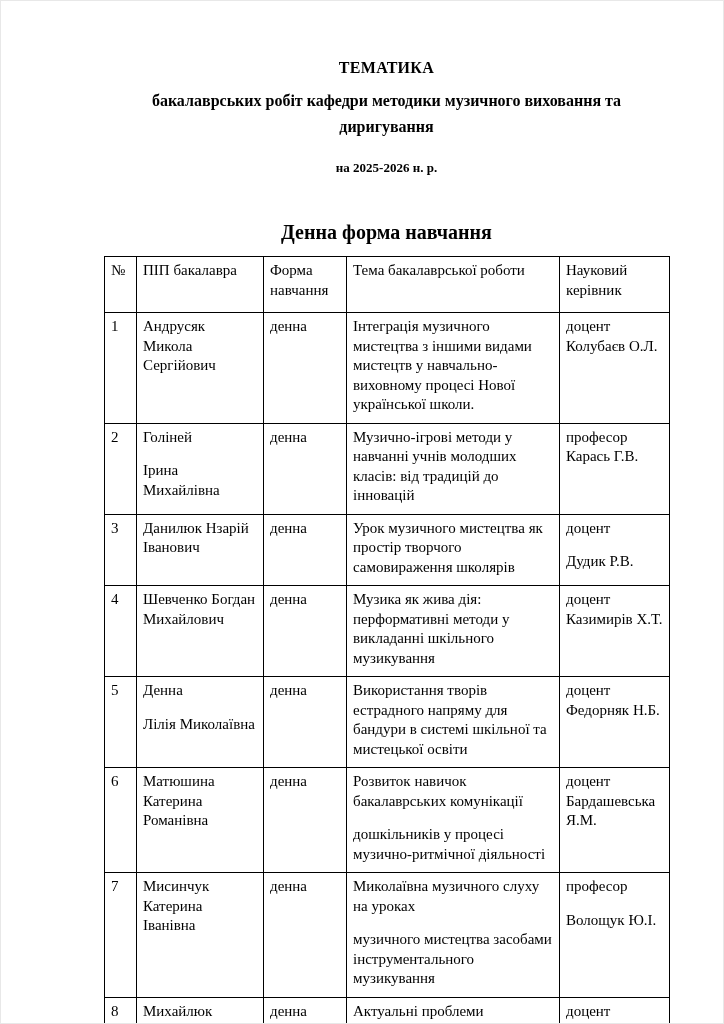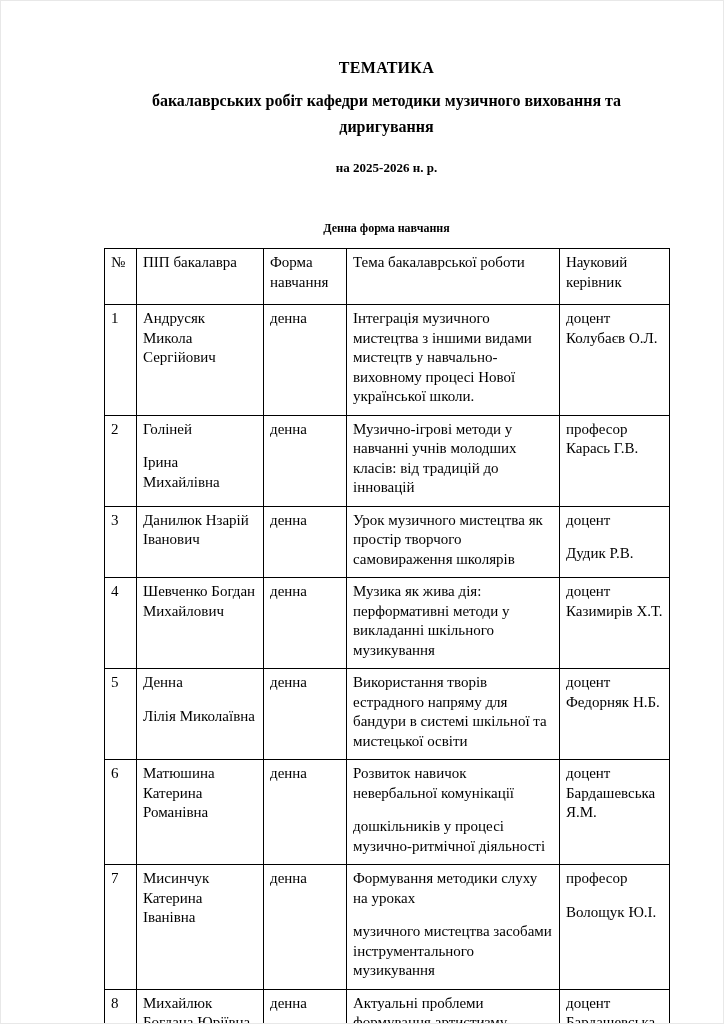--- a/index.html
+++ b/index.html
@@ -29,21 +29,21 @@
     margin-top: 11px;
     line-height: 26px;
     padding: 0 20px;
   }
   .doc-term {
     font-size: 13px;
     font-weight: bold;
     margin-top: 20px;
   }
   .section-heading {
-    font-size: 12px;
+    font-size: 20px;
     font-weight: bold;
     margin-top: 45px;
     margin-bottom: 12px;
   }
   table.thesis {
     width: 565px;
     border-collapse: collapse;
     table-layout: fixed;
     font-size: 15px;
     line-height: 19.5px;
@@ -191,41 +191,41 @@
           </td>
           <td>
             <div class="para">Матюшина
 Катерина
 Романівна</div>
           </td>
           <td>
             <div class="para">денна</div>
           </td>
           <td>
-            <div class="para">Розвиток навичок невербальної комунікації</div>
+            <div class="para">Розвиток навичок бакалаврських комунікації</div>
             <div class="para">дошкільників у процесі музично-ритмічної діяльності</div>
           </td>
           <td>
             <div class="para">доцент
 Бардашевська Я.М.</div>
           </td>
         </tr>
         <tr>
           <td class="num-cell">
             <div class="para">7</div>
           </td>
           <td>
             <div class="para">Мисинчук
 Катерина Іванівна</div>
           </td>
           <td>
             <div class="para">денна</div>
           </td>
           <td>
-            <div class="para">Формування методики слуху на уроках</div>
+            <div class="para">Миколаївна музичного слуху на уроках</div>
             <div class="para">музичного мистецтва засобами інструментального музикування</div>
           </td>
           <td>
             <div class="para">професор</div>
             <div class="para">Волощук Ю.І.</div>
           </td>
         </tr>
         <tr>
           <td class="num-cell">
             <div class="para">8</div>

